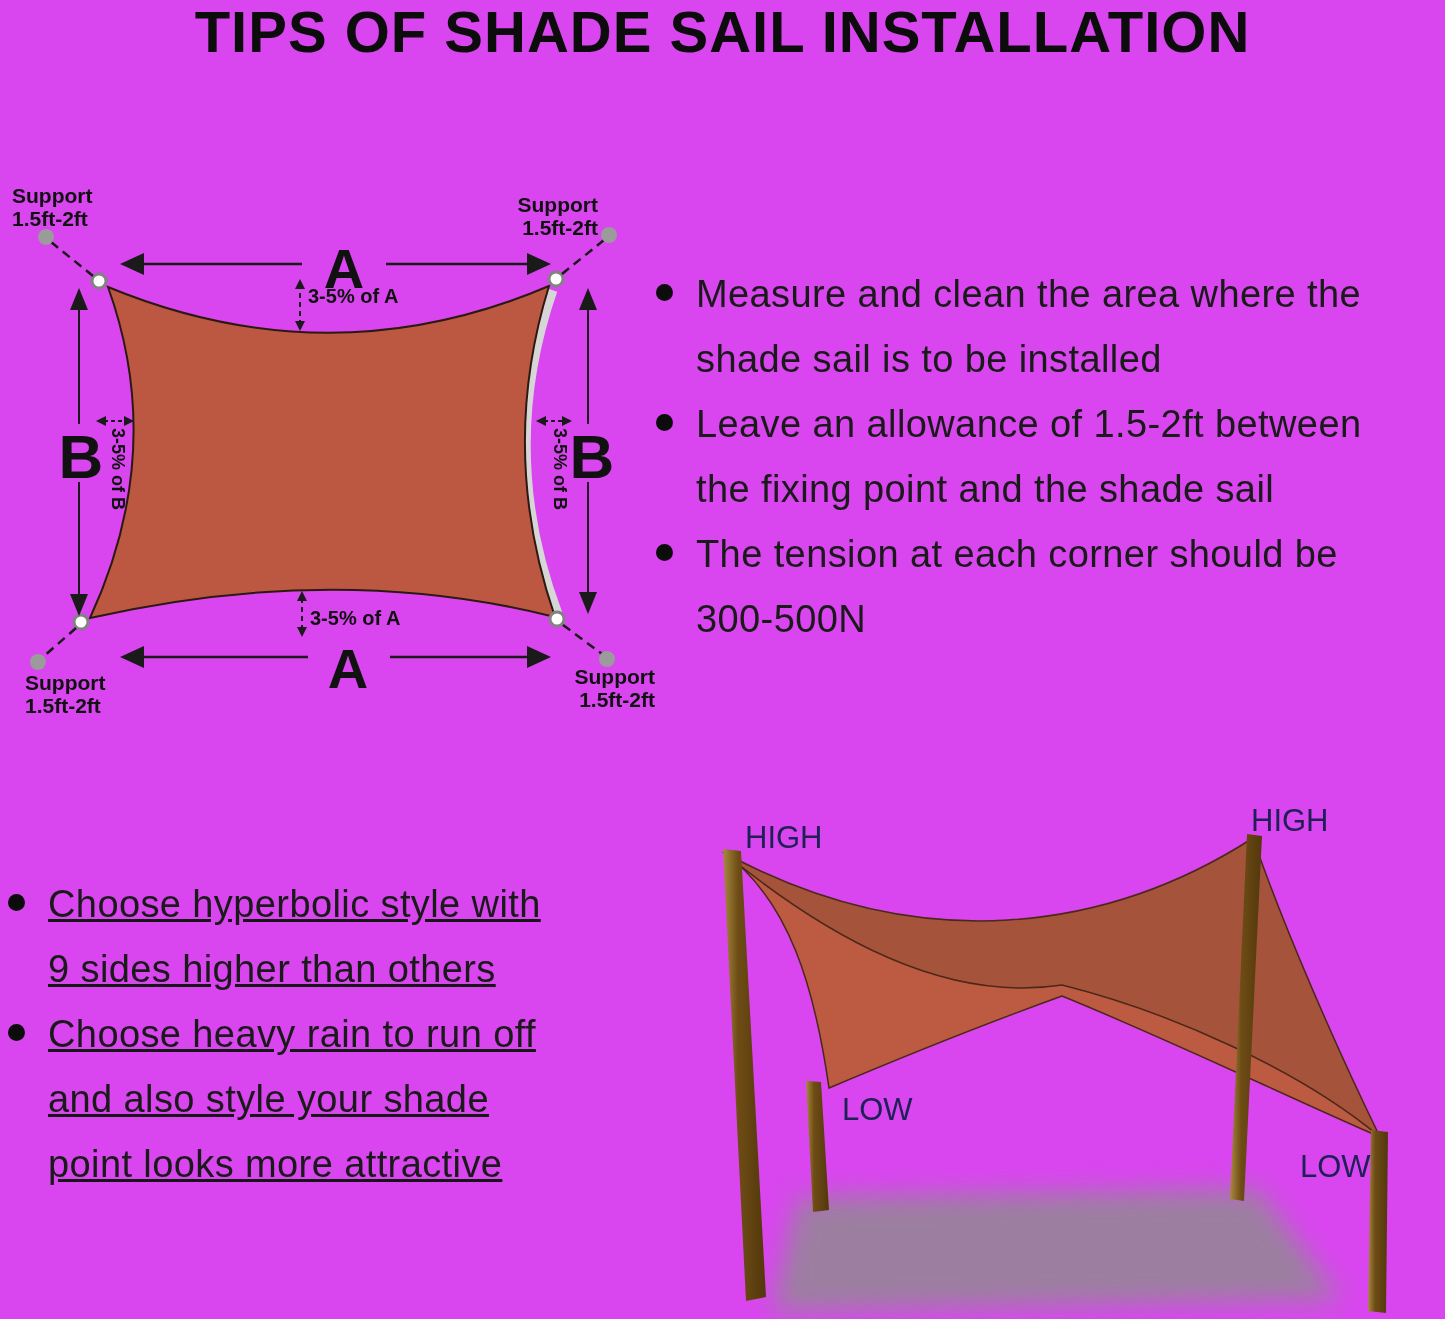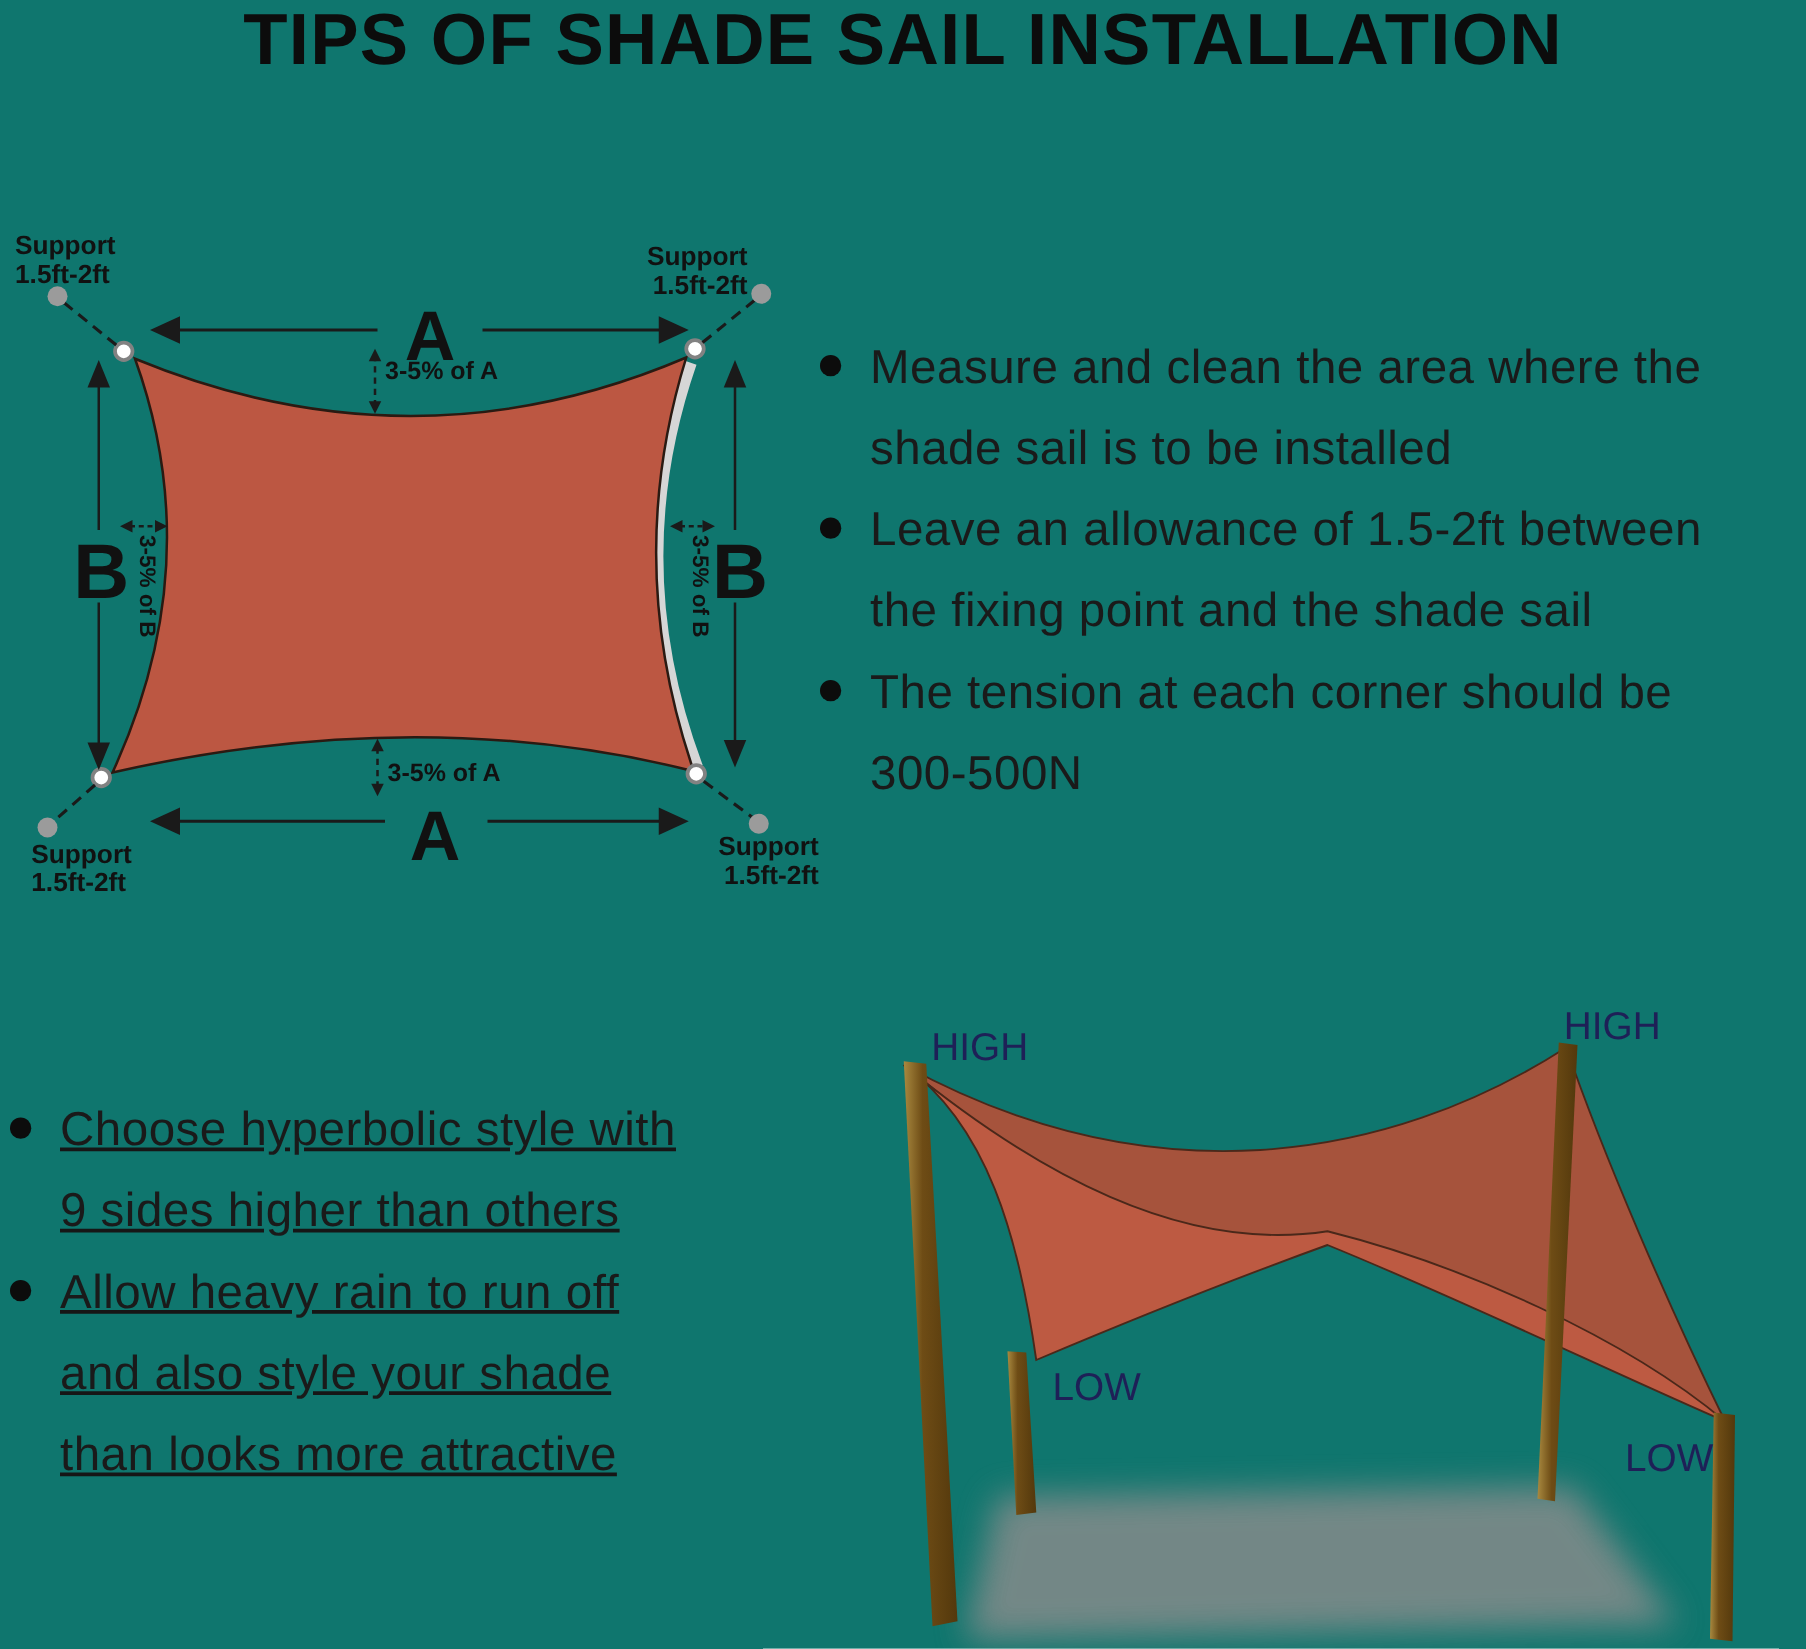--- a/index.html
+++ b/index.html
@@ -1,16 +1,16 @@
 <!DOCTYPE html>
 <html><head>
 <meta charset="utf-8">
 <style>
   html,body{margin:0;padding:0;background:#ffffff;}
-  #page{position:relative;width:1445px;height:1319px;background:#0f766e;overflow:hidden;
+  #page{position:relative;width:1445px;height:1319px;background:#d946ef;overflow:hidden;
         font-family:"Liberation Sans",sans-serif;color:#161616;}
   .title{position:absolute;left:0;top:0;width:1445px;text-align:center;
          font-size:58px;font-weight:bold;letter-spacing:1px;color:#0c0c0c;line-height:60px;padding-top:2px;}
   .bullet-list{position:absolute;}
   .bullet-item{position:relative;padding-left:46px;}
   .bullet-item .dot{position:absolute;left:6px;top:22px;width:17px;height:17px;border-radius:50%;background:#0c0c0c;}
   .bl-line{display:block;white-space:nowrap;font-size:38px;line-height:65px;letter-spacing:0.4px;color:#1a1a1a;}
   #list-right{left:650px;top:262px;width:800px;}
   #list-left{left:2px;top:872px;width:640px;text-decoration:underline;}
   svg text{font-family:"Liberation Sans",sans-serif;}
@@ -114,23 +114,23 @@
   </div>
 
   <div id="list-left" class="bullet-list">
     <div class="bullet-item">
       <span class="dot"></span>
       <span class="bl-line">Choose hyperbolic style with</span>
       <span class="bl-line">9 sides higher than others</span>
     </div>
     <div class="bullet-item">
       <span class="dot"></span>
-      <span class="bl-line">Allow heavy rain to run off</span>
+      <span class="bl-line">Choose heavy rain to run off</span>
       <span class="bl-line">and also style your shade</span>
-      <span class="bl-line">than looks more attractive</span>
+      <span class="bl-line">point looks more attractive</span>
     </div>
   </div>
 
   <svg style="position:absolute;left:680px;top:780px;" width="765" height="539" viewBox="680 780 765 539">
     <defs>
       <filter id="soft" x="-30%" y="-30%" width="160%" height="160%">
         <feGaussianBlur stdDeviation="13"></feGaussianBlur>
       </filter>
       <linearGradient id="postGrad" x1="0" y1="0" x2="1" y2="0">
         <stop offset="0" stop-color="#a8893f"></stop>

